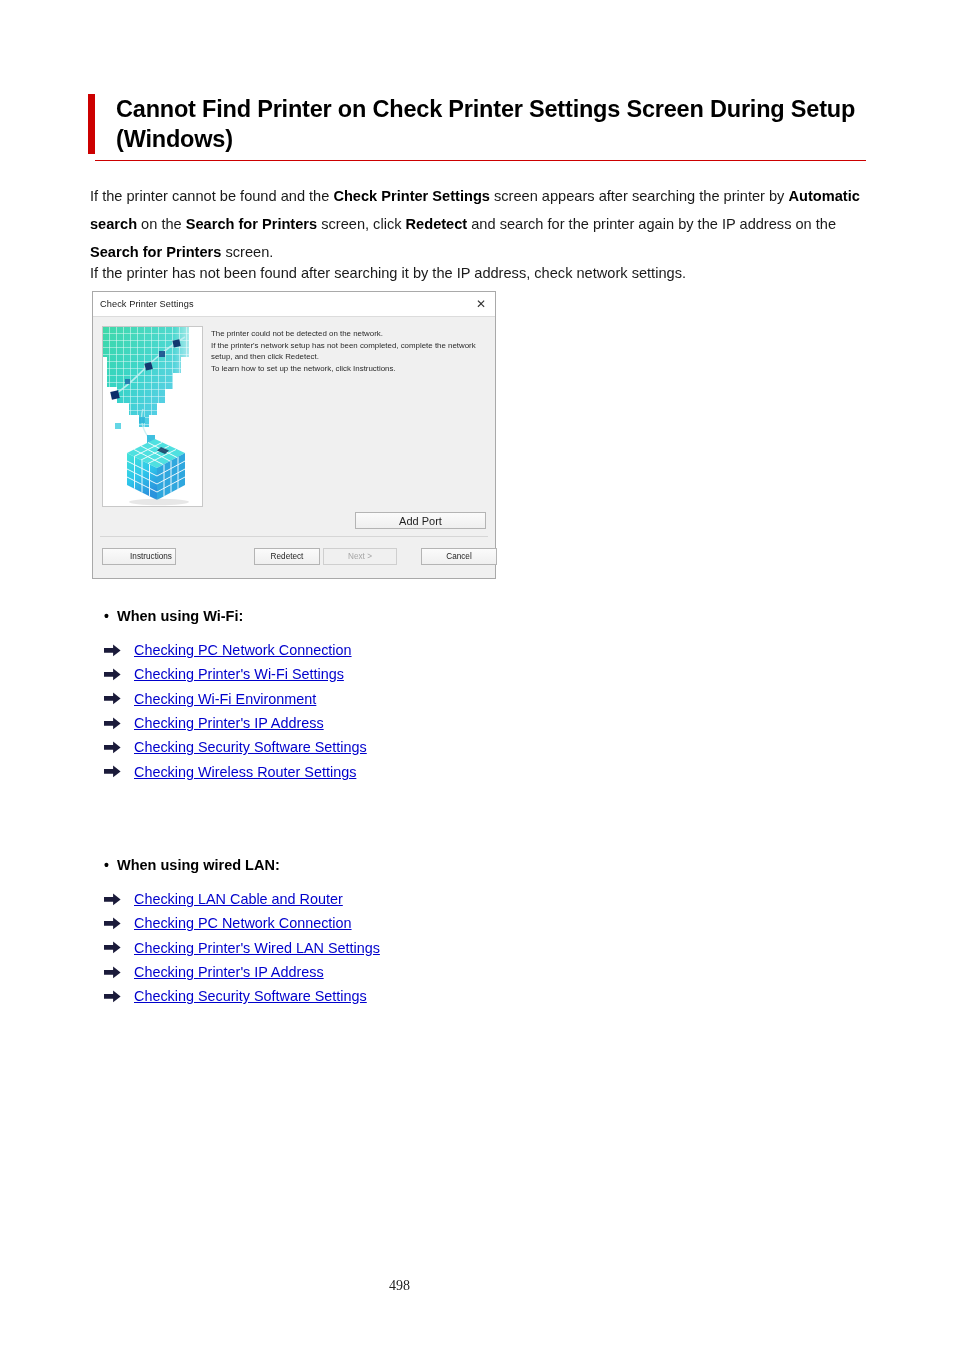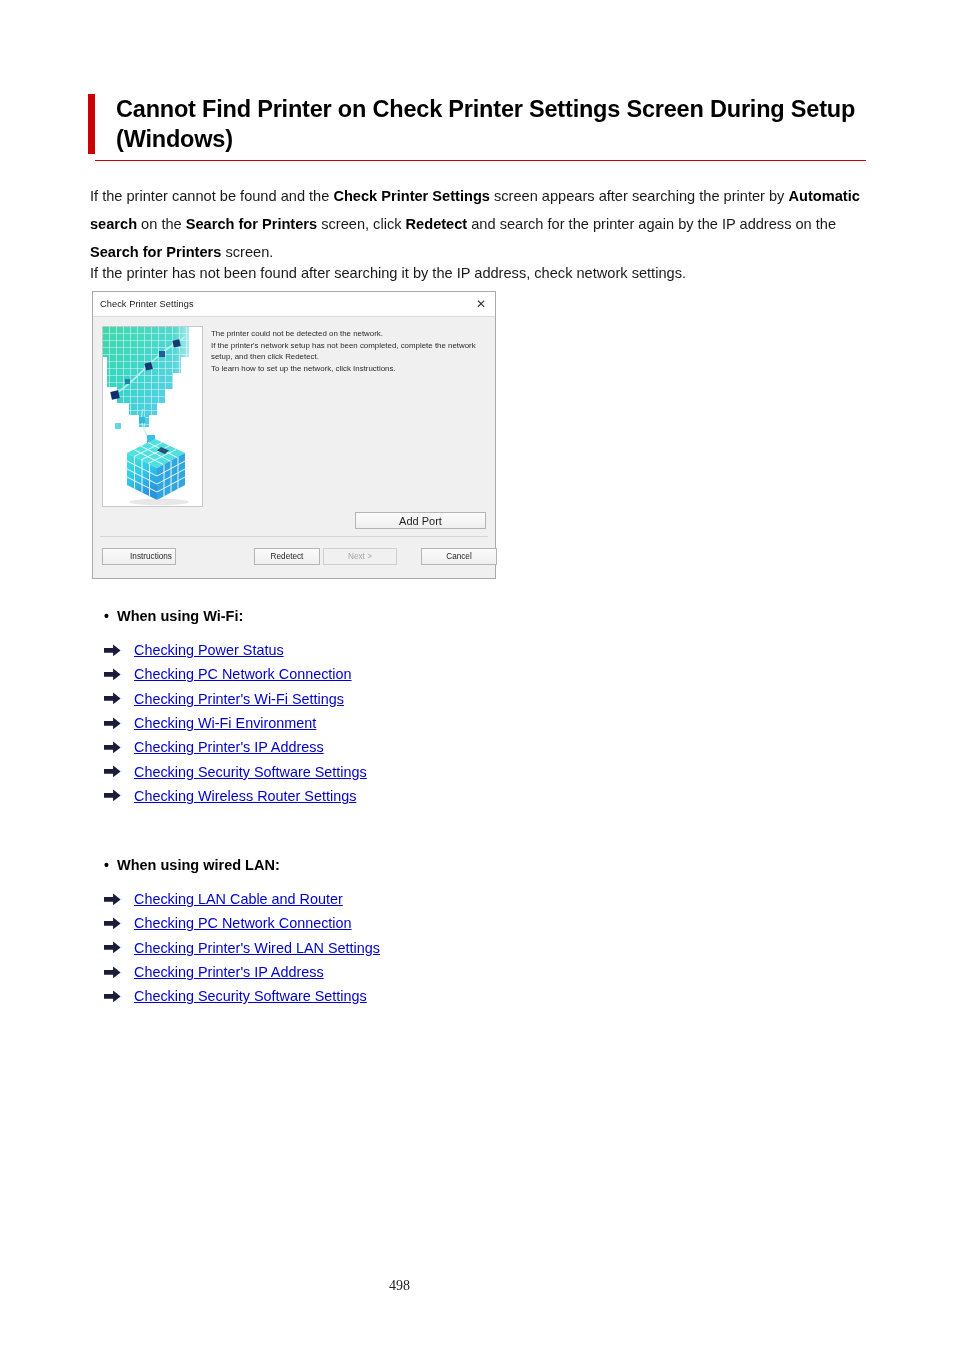--- a/index.html
+++ b/index.html
@@ -374,28 +374,20 @@
       <span class="section-bullet">•</span>
       <span>When using Wi-Fi:</span>
     </div>
     <ul class="link-list">
         <li class="link-item">
           <span class="arrow-icon">
             <svg width="17" height="13" viewBox="0 0 17 13" xmlns="http://www.w3.org/2000/svg">
               <path d="M0 4.1 H9.1 V0.6 L16.6 6.4 L9.1 12.2 V8.7 H0 Z" fill="#1b1b3a"></path>
             </svg>
           </span>
-          <a class="doc-link">Checking Power Status</a>
-        </li>
-        <li class="link-item">
-          <span class="arrow-icon">
-            <svg width="17" height="13" viewBox="0 0 17 13" xmlns="http://www.w3.org/2000/svg">
-              <path d="M0 4.1 H9.1 V0.6 L16.6 6.4 L9.1 12.2 V8.7 H0 Z" fill="#1b1b3a"></path>
-            </svg>
-          </span>
           <a class="doc-link">Checking PC Network Connection</a>
         </li>
         <li class="link-item">
           <span class="arrow-icon">
             <svg width="17" height="13" viewBox="0 0 17 13" xmlns="http://www.w3.org/2000/svg">
               <path d="M0 4.1 H9.1 V0.6 L16.6 6.4 L9.1 12.2 V8.7 H0 Z" fill="#1b1b3a"></path>
             </svg>
           </span>
           <a class="doc-link">Checking Printer's Wi-Fi Settings</a>
         </li>

